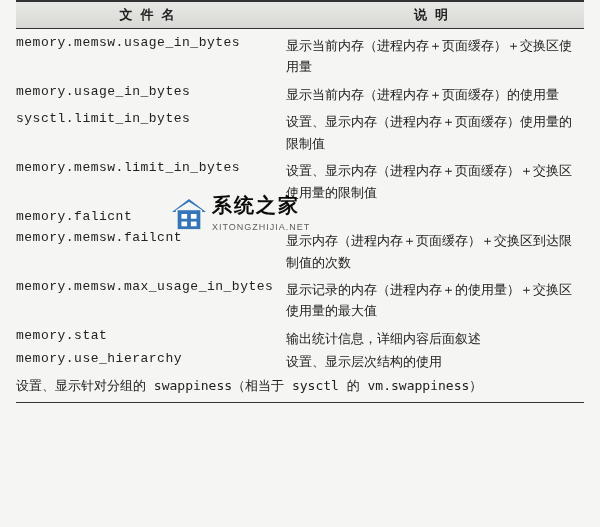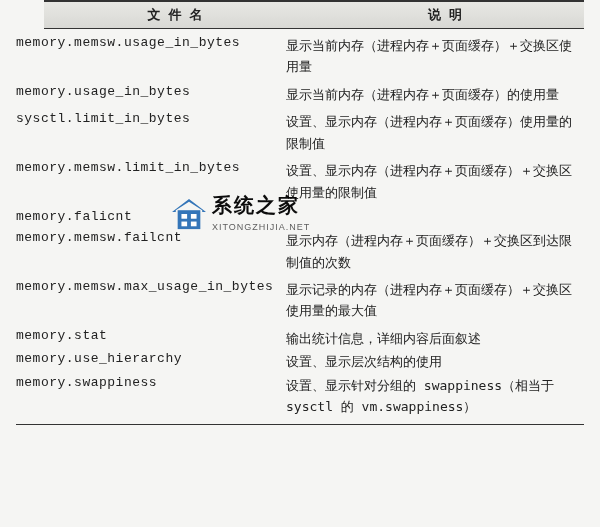--- a/index.html
+++ b/index.html
@@ -19,21 +19,20 @@
     }
     .container {
       padding: 0 16px;
     }
     .header-row {
       display: flex;
       border-top: 2px solid #333;
       border-bottom: 1px solid #333;
       padding: 4px 0;
       background: linear-gradient(to bottom, #e8e8e4, #d8d8d4);
-      margin-left: 28px;
     }
     .header-cell {
       font-weight: bold;
       letter-spacing: 8px;
       text-align: center;
     }
     .col-name {
       width: 270px;
       flex-shrink: 0;
     }
@@ -129,32 +128,31 @@
     </div>
     <div class="row">
       <div class="filename">memory.falicnt</div>
     </div>
     <div class="row">
       <div class="filename">memory.memsw.failcnt</div>
       <div class="desc">显示内存（进程内存＋页面缓存）＋交换区到达限制值的次数</div>
     </div>
     <div class="row">
       <div class="filename">memory.memsw.max_usage_in_bytes</div>
-      <div class="desc">显示记录的内存（进程内存＋页面缓存）＋交换区使用量的最大值</div>
+      <div class="desc">显示记录的内存（进程内存＋的使用量）＋交换区使用量的最大值</div>
     </div>
     <div class="row tight">
       <div class="filename">memory.stat</div>
       <div class="desc">输出统计信息，详细内容后面叙述</div>
     </div>
     <div class="row tight">
       <div class="filename">memory.use_hierarchy</div>
       <div class="desc">设置、显示层次结构的使用</div>
     </div>
     <div class="row">
-      <div class="filename">memory.swappiness</div>
       <div class="desc">设置、显示针对分组的 swappiness（相当于 sysctl 的 vm.swappiness）</div>
     </div>
   </div>
   <div class="bottom-line"></div>
 </div>
 
 <div class="watermark">
   <svg class="wm-icon" viewBox="0 0 40 36">
     <polygon points="20,2 38,16 34,16 34,14 20,5 6,14 6,16 2,16" fill="#2a6fb5"></polygon>
     <rect x="8" y="14" width="24" height="20" fill="#2a6fb5"></rect>

